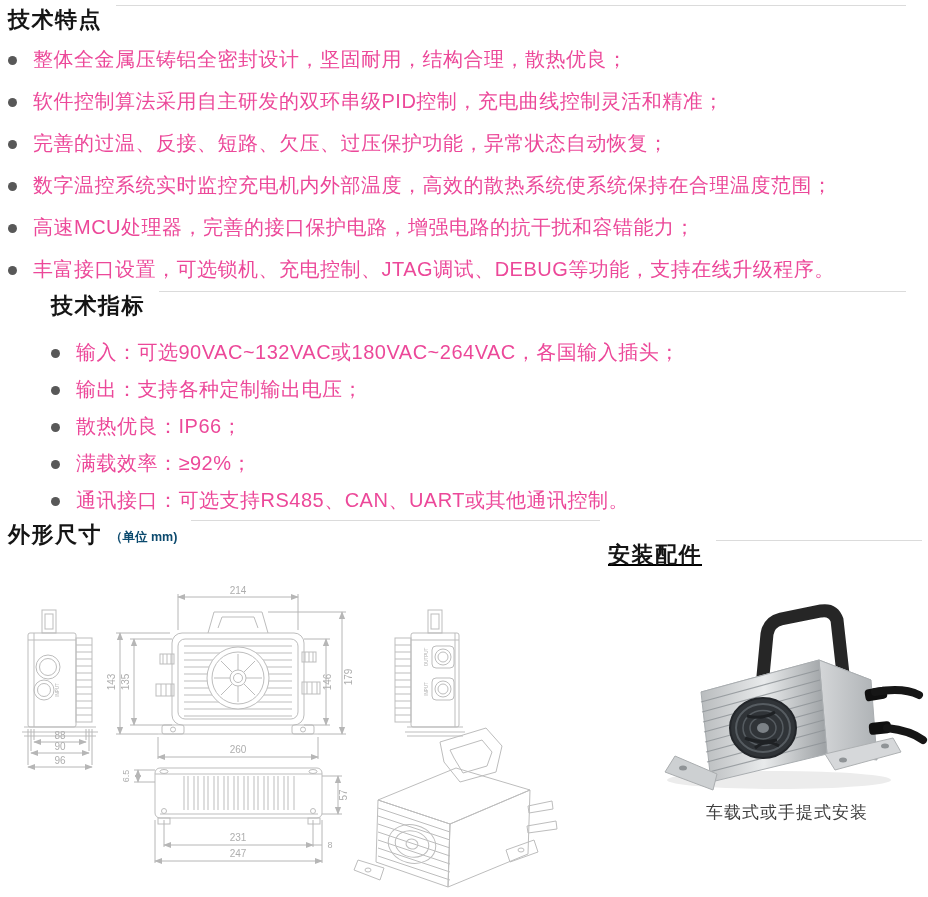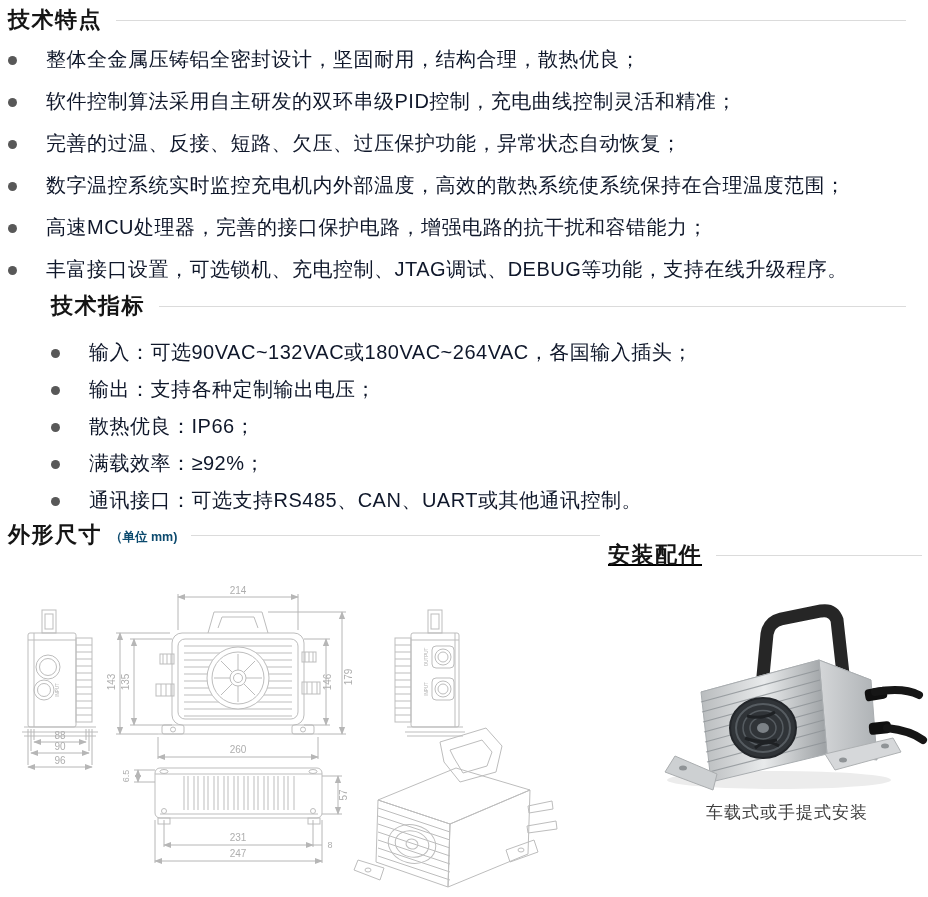--- a/index.html
+++ b/index.html
@@ -2,30 +2,30 @@
 <html><head>
 <meta charset="utf-8">
 <style>
   html,body{margin:0;padding:0;}
   body{
     width:928px;height:897px;background:#ffffff;position:relative;overflow:hidden;
     font-family:"Liberation Sans","DejaVu Sans",sans-serif;
   }
   .page{position:absolute;inset:0;}
   
-  .sec-head{display:flex;align-items:center;}
+  .sec-head{display:flex;align-items:flex-start;}
   .sec-head h2{
     margin:0;font-size:22px;font-weight:800;color:#151515;letter-spacing:1.5px;
     display:flex;align-items:center;white-space:nowrap;
   }
   .unit{font-size:12.5px;font-weight:700;letter-spacing:0;margin-left:8px;position:relative;top:2px;color:#0c4a6e;}
   .rule{flex:1;height:1px;background:#dbdbdb;margin-left:14px;}
   
   ul{list-style:none;margin:0;padding:0;}
-  li{display:flex;align-items:center;gap:29px;font-size:20px;color:#0f172a;letter-spacing:0.5px;white-space:nowrap;}
+  li{display:flex;align-items:center;gap:16px;font-size:20px;color:#ec4899;letter-spacing:0.5px;white-space:nowrap;}
   .dot{width:9px;height:9px;border-radius:50%;background:#585858;flex:none;margin-top:2px;}
   .sec-features{position:absolute;left:8px;right:22px;top:5px;}
   .sec-features ul{margin-top:3px;}
   .sec-features li{height:42px;}
   .sec-specs{position:absolute;left:8px;right:22px;top:291px;margin-left:43px;}
   .sec-specs ul{margin-top:13px;}
   .sec-specs li{height:37px;text-align:center;}
   .dims-head{position:absolute;left:8px;top:520px;width:592px;}
   .mount-head{position:absolute;left:608px;top:540px;width:314px;text-decoration:underline;}
   

